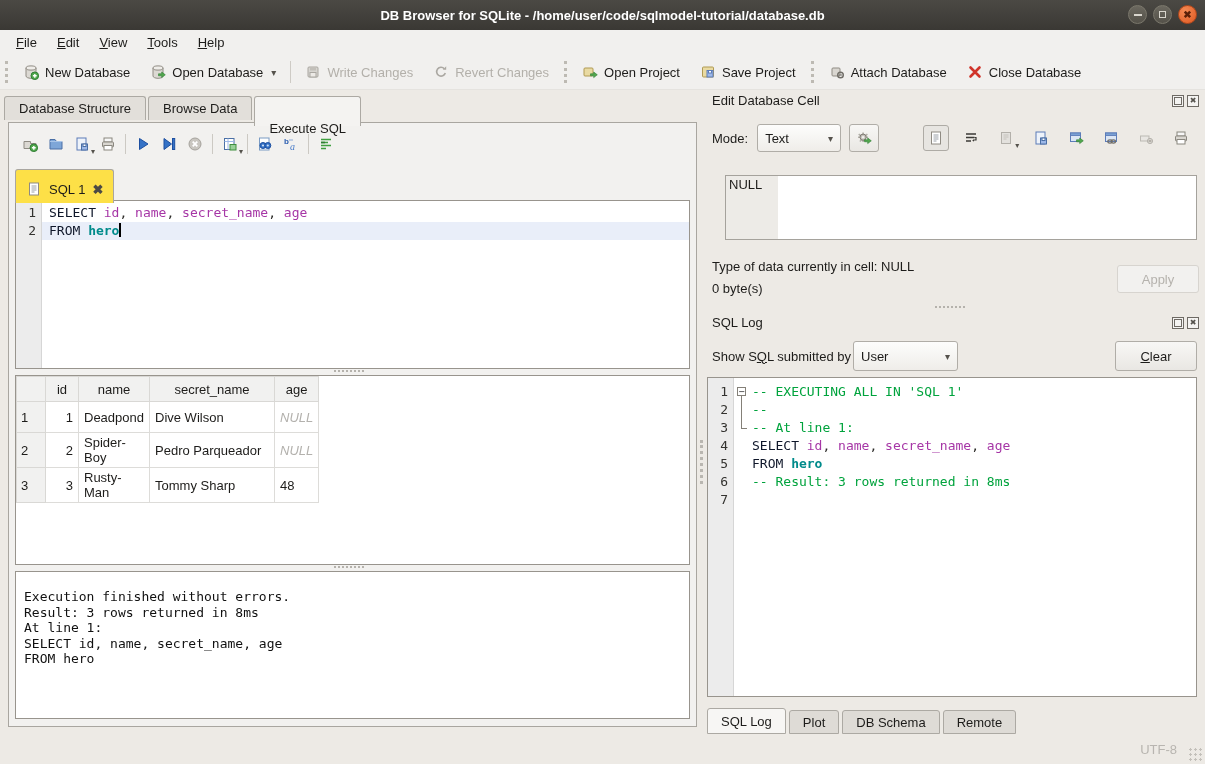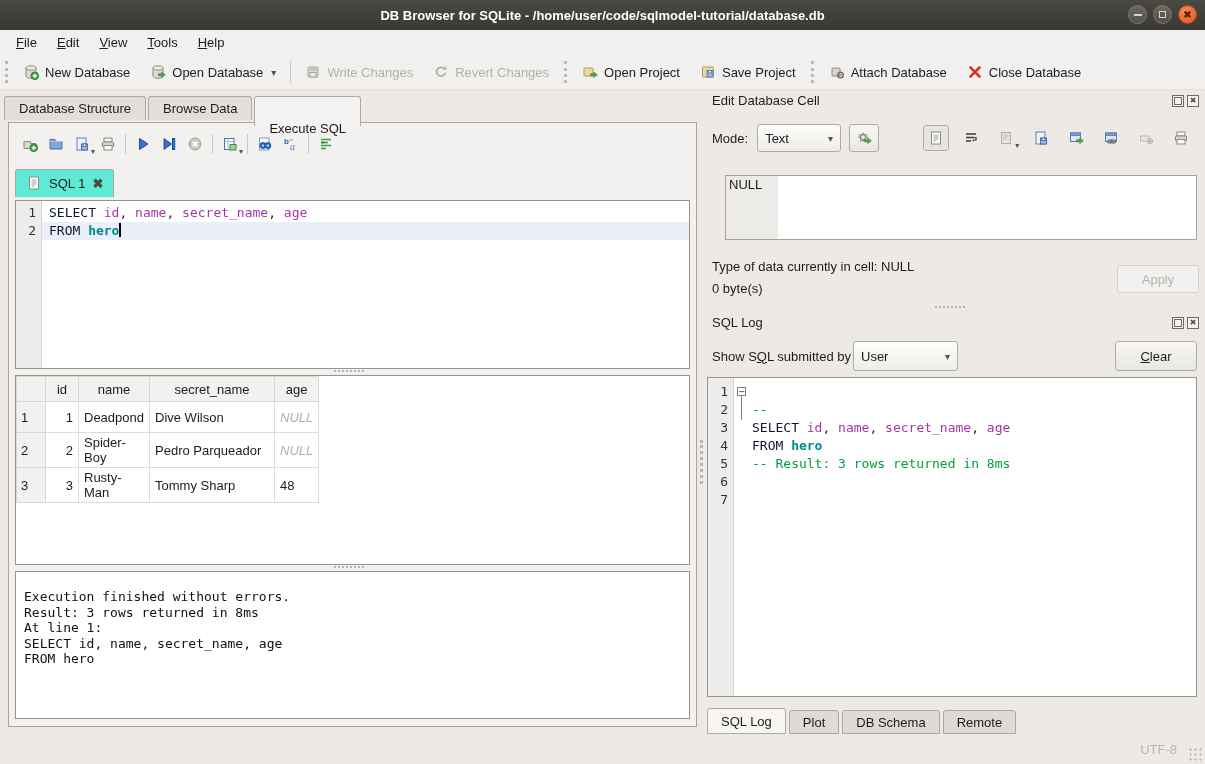--- a/index.html
+++ b/index.html
@@ -39,22 +39,22 @@
         border-bottom:none;border-radius:3px 3px 0 0;margin-right:2px;height:24px}
   .mtab.active{background:#f4f3f1;height:27px;padding-top:24px}
   .lframe{position:absolute;left:8px;top:122px;width:689px;height:605px;border:1px solid #a9a6a0;
           background:#f2f1ef;z-index:2;box-sizing:border-box}
   .sqlbar{position:absolute;left:8px;top:8px;display:flex;align-items:center}
   .ibtn{width:26px;height:26px;display:flex;align-items:center;justify-content:center;border-radius:3px;position:relative}
   .ibtn .dd{position:absolute;right:0px;bottom:1px;font-size:8px;color:#55524c}
   .ibtn.pressed{border:1px solid #aeaba5;background:#e7e5e1;box-sizing:border-box}
   .isep{width:1px;height:20px;background:#ccc9c3;margin:0 4px}
   .sql-file-tab{position:absolute;left:6px;top:46px;display:flex;z-index:2}
-  .ftab{background:#5eead4;border:1px solid #a9a6a0;border-bottom:none;border-radius:3px 3px 0 0;
-        padding:5px 10px 6px;display:flex;align-items:center;gap:7px}
+  .ftab{background:#fde047;border:1px solid #a9a6a0;border-bottom:none;border-radius:3px 3px 0 0;
+        padding:11px 10px 6px;display:flex;align-items:center;gap:7px}
   .ftab .close-x{color:#4c4a45;font-size:13px;font-weight:bold;line-height:1}
 
   .editor{position:absolute;left:6px;top:77px;width:675px;height:169px;background:#fff;
           border:1px solid #98948d;box-sizing:border-box;display:flex;
           font-family:"DejaVu Sans Mono","Liberation Mono",monospace;font-size:13px}
   .gutter{flex:0 0 26px;background:#ececec;border-right:1px solid #d6d6d6;color:#33322f;
           text-align:right;padding:3px 5px 0 0;box-sizing:border-box}
   .gutter div{height:18px;line-height:18px}
   .codes{flex:1;padding-top:3px;overflow:hidden}
   .cline{height:18px;line-height:18px;padding-left:7px;white-space:pre}
@@ -564,22 +564,23 @@
   <div class="gutter" id="log-gutter" style="padding-top:5px">
       <div>1</div>
       <div>2</div>
       <div>3</div>
       <div>4</div>
       <div>5</div>
       <div>6</div>
       <div>7</div>
     </div>
   <div class="logcodes" id="log-codes">
-      <div class="lline"><span class="fold"><span class="foldbox">−</span><span class="foldtail"></span></span></div>
+      <div class="lline"><span class="fold"><span class="foldbox">−</span><span class="foldtail"></span></span><span style="white-space:pre"><span class="tk-cm">-- EXECUTING ALL IN 'SQL 1'</span></span></div>
       <div class="lline"><span class="fold"><span class="foldline"></span></span><span style="white-space:pre"><span class="tk-cm">--</span></span></div>
+      <div class="lline"><span class="fold"><span class="foldend"></span><span class="foldstub"></span></span><span style="white-space:pre"><span class="tk-cm">-- At line 1:</span></span></div>
       <div class="lline"><span class="fold"></span><span style="white-space:pre"><span class="tk-kw">SELECT</span><span class="tk-pl"> </span><span class="tk-id">id</span><span class="tk-pl">, </span><span class="tk-id">name</span><span class="tk-pl">, </span><span class="tk-id">secret_name</span><span class="tk-pl">, </span><span class="tk-id">age</span></span></div>
       <div class="lline"><span class="fold"></span><span style="white-space:pre"><span class="tk-kw">FROM</span><span class="tk-pl"> </span><span class="tk-tb">hero</span></span></div>
       <div class="lline"><span class="fold"></span><span style="white-space:pre"><span class="tk-cm">-- Result: 3 rows returned in 8ms</span></span></div>
       <div class="lline"><span class="fold"></span><span style="white-space:pre"></span></div>
     </div>
 </div>
 
 <div class="btabs" id="bottom-tabs">
     <div class="btab active">SQL Log</div>
     <div class="btab">Plot</div>

